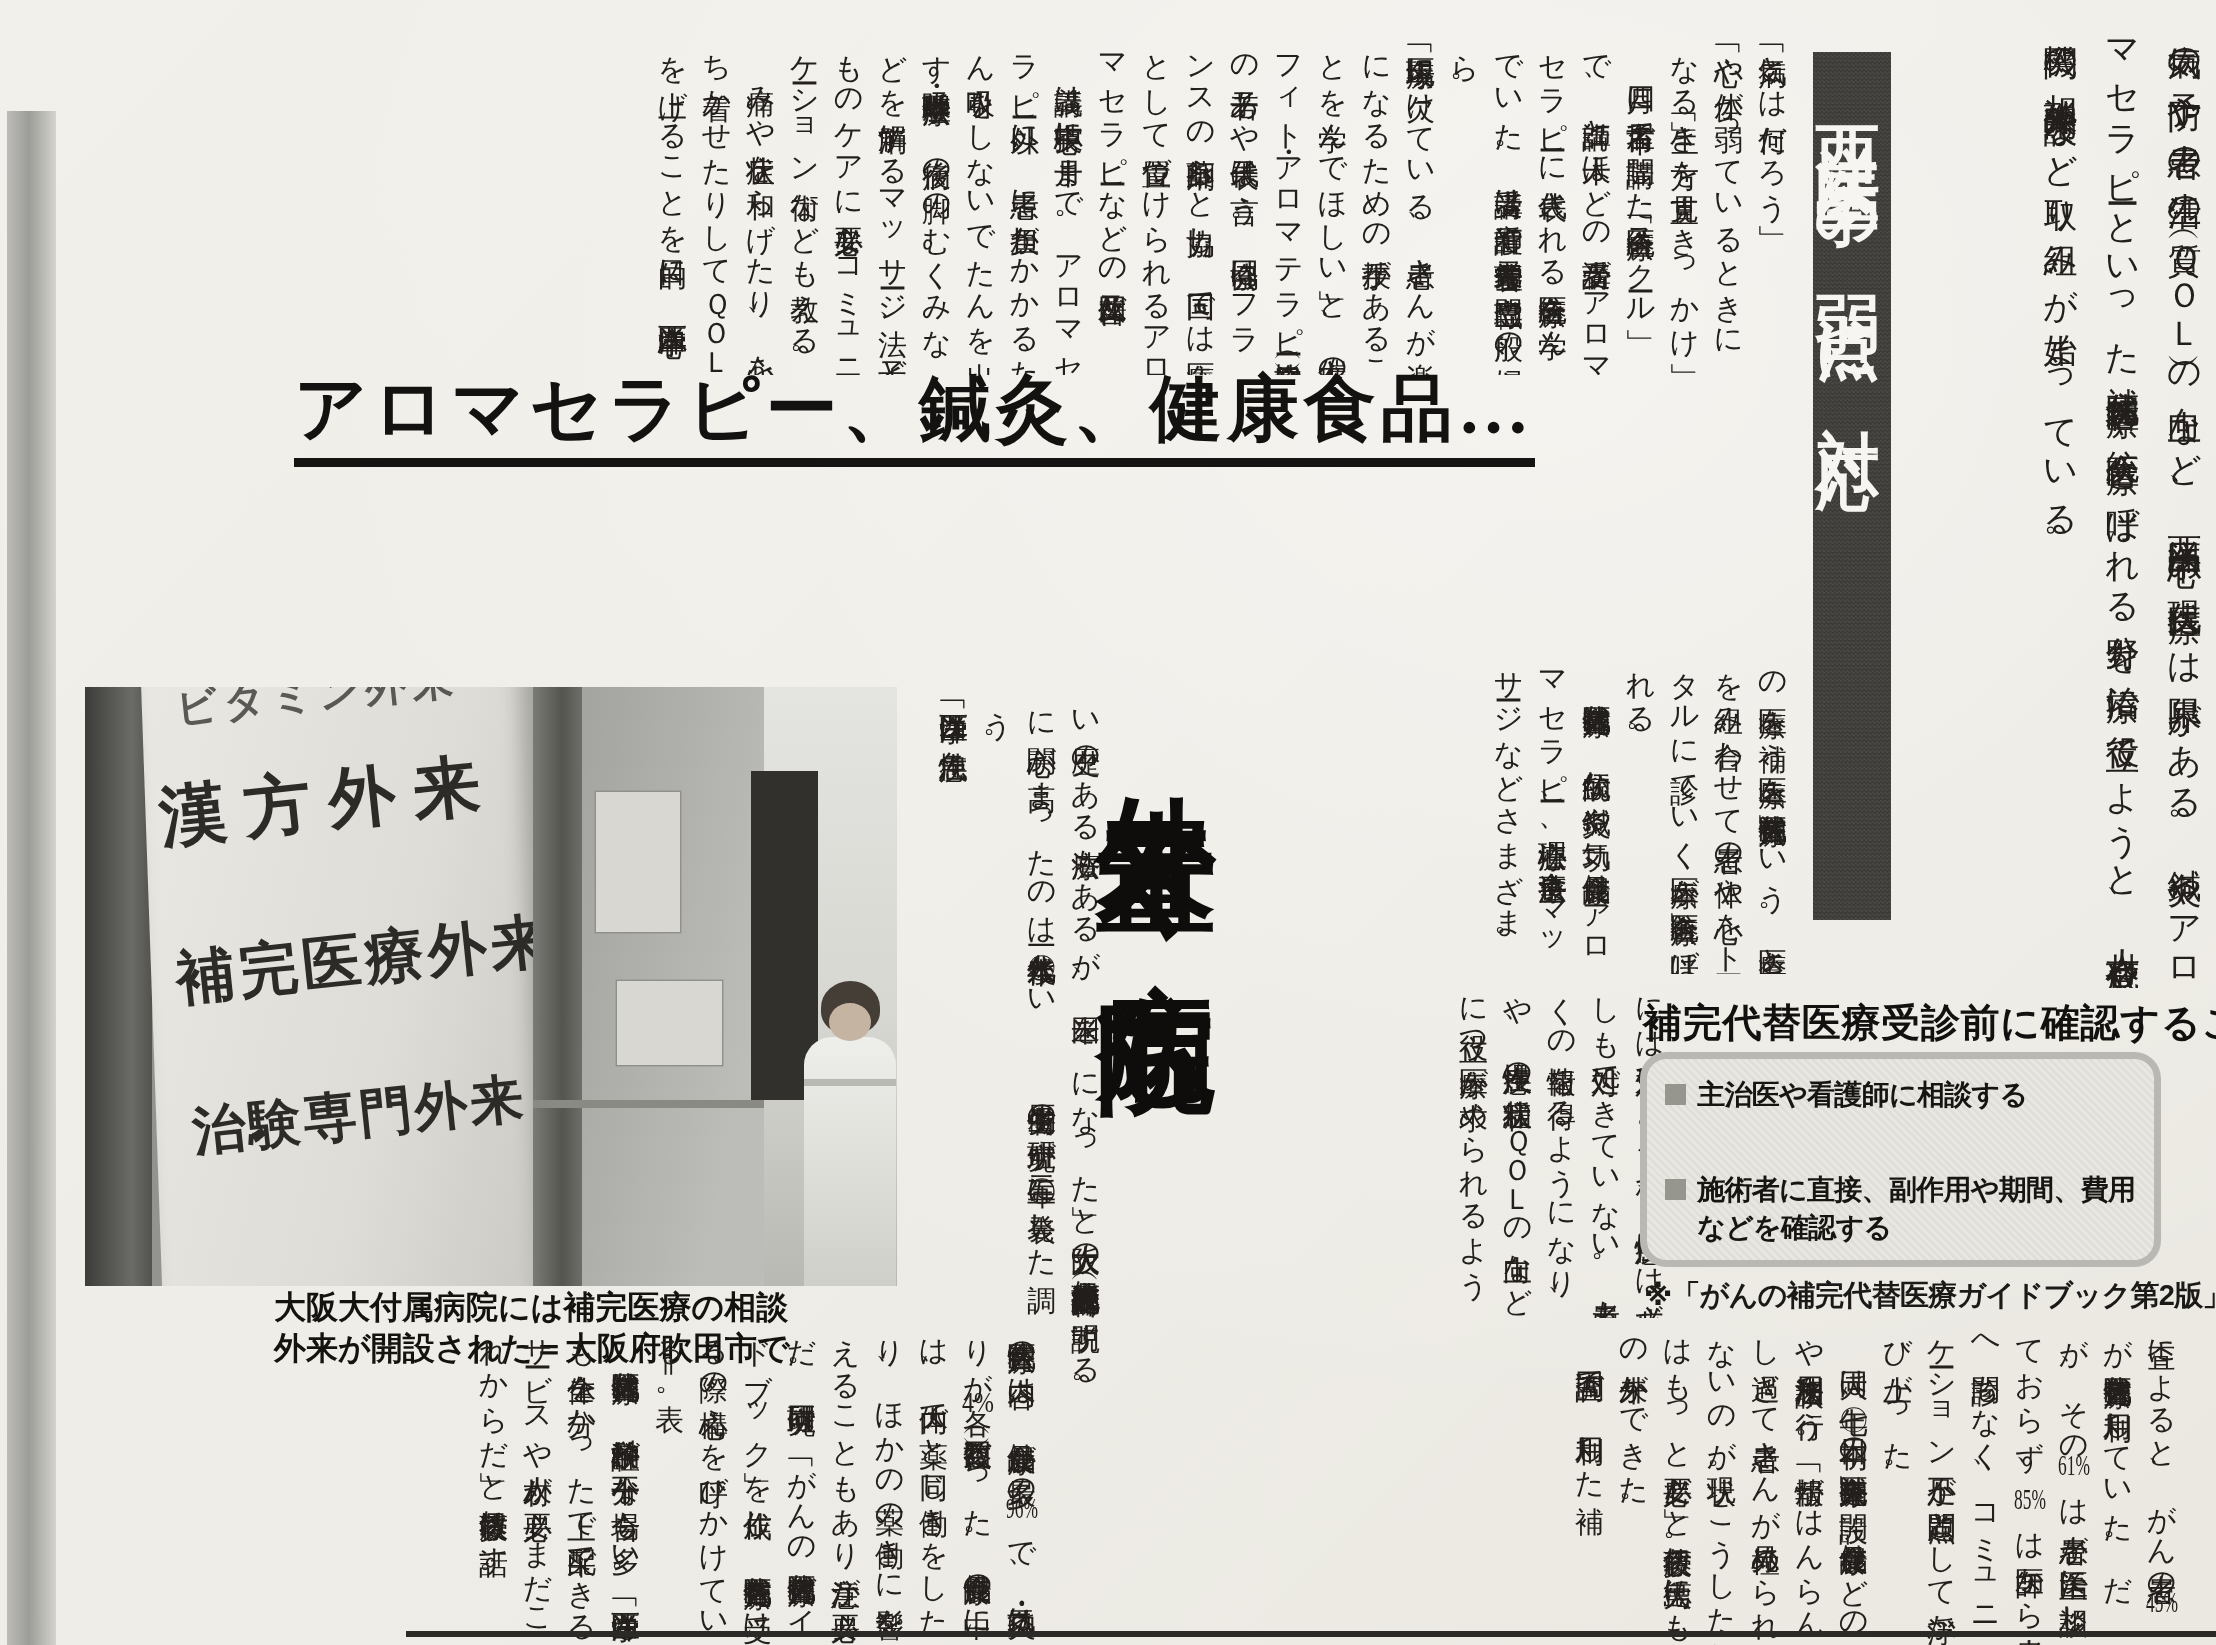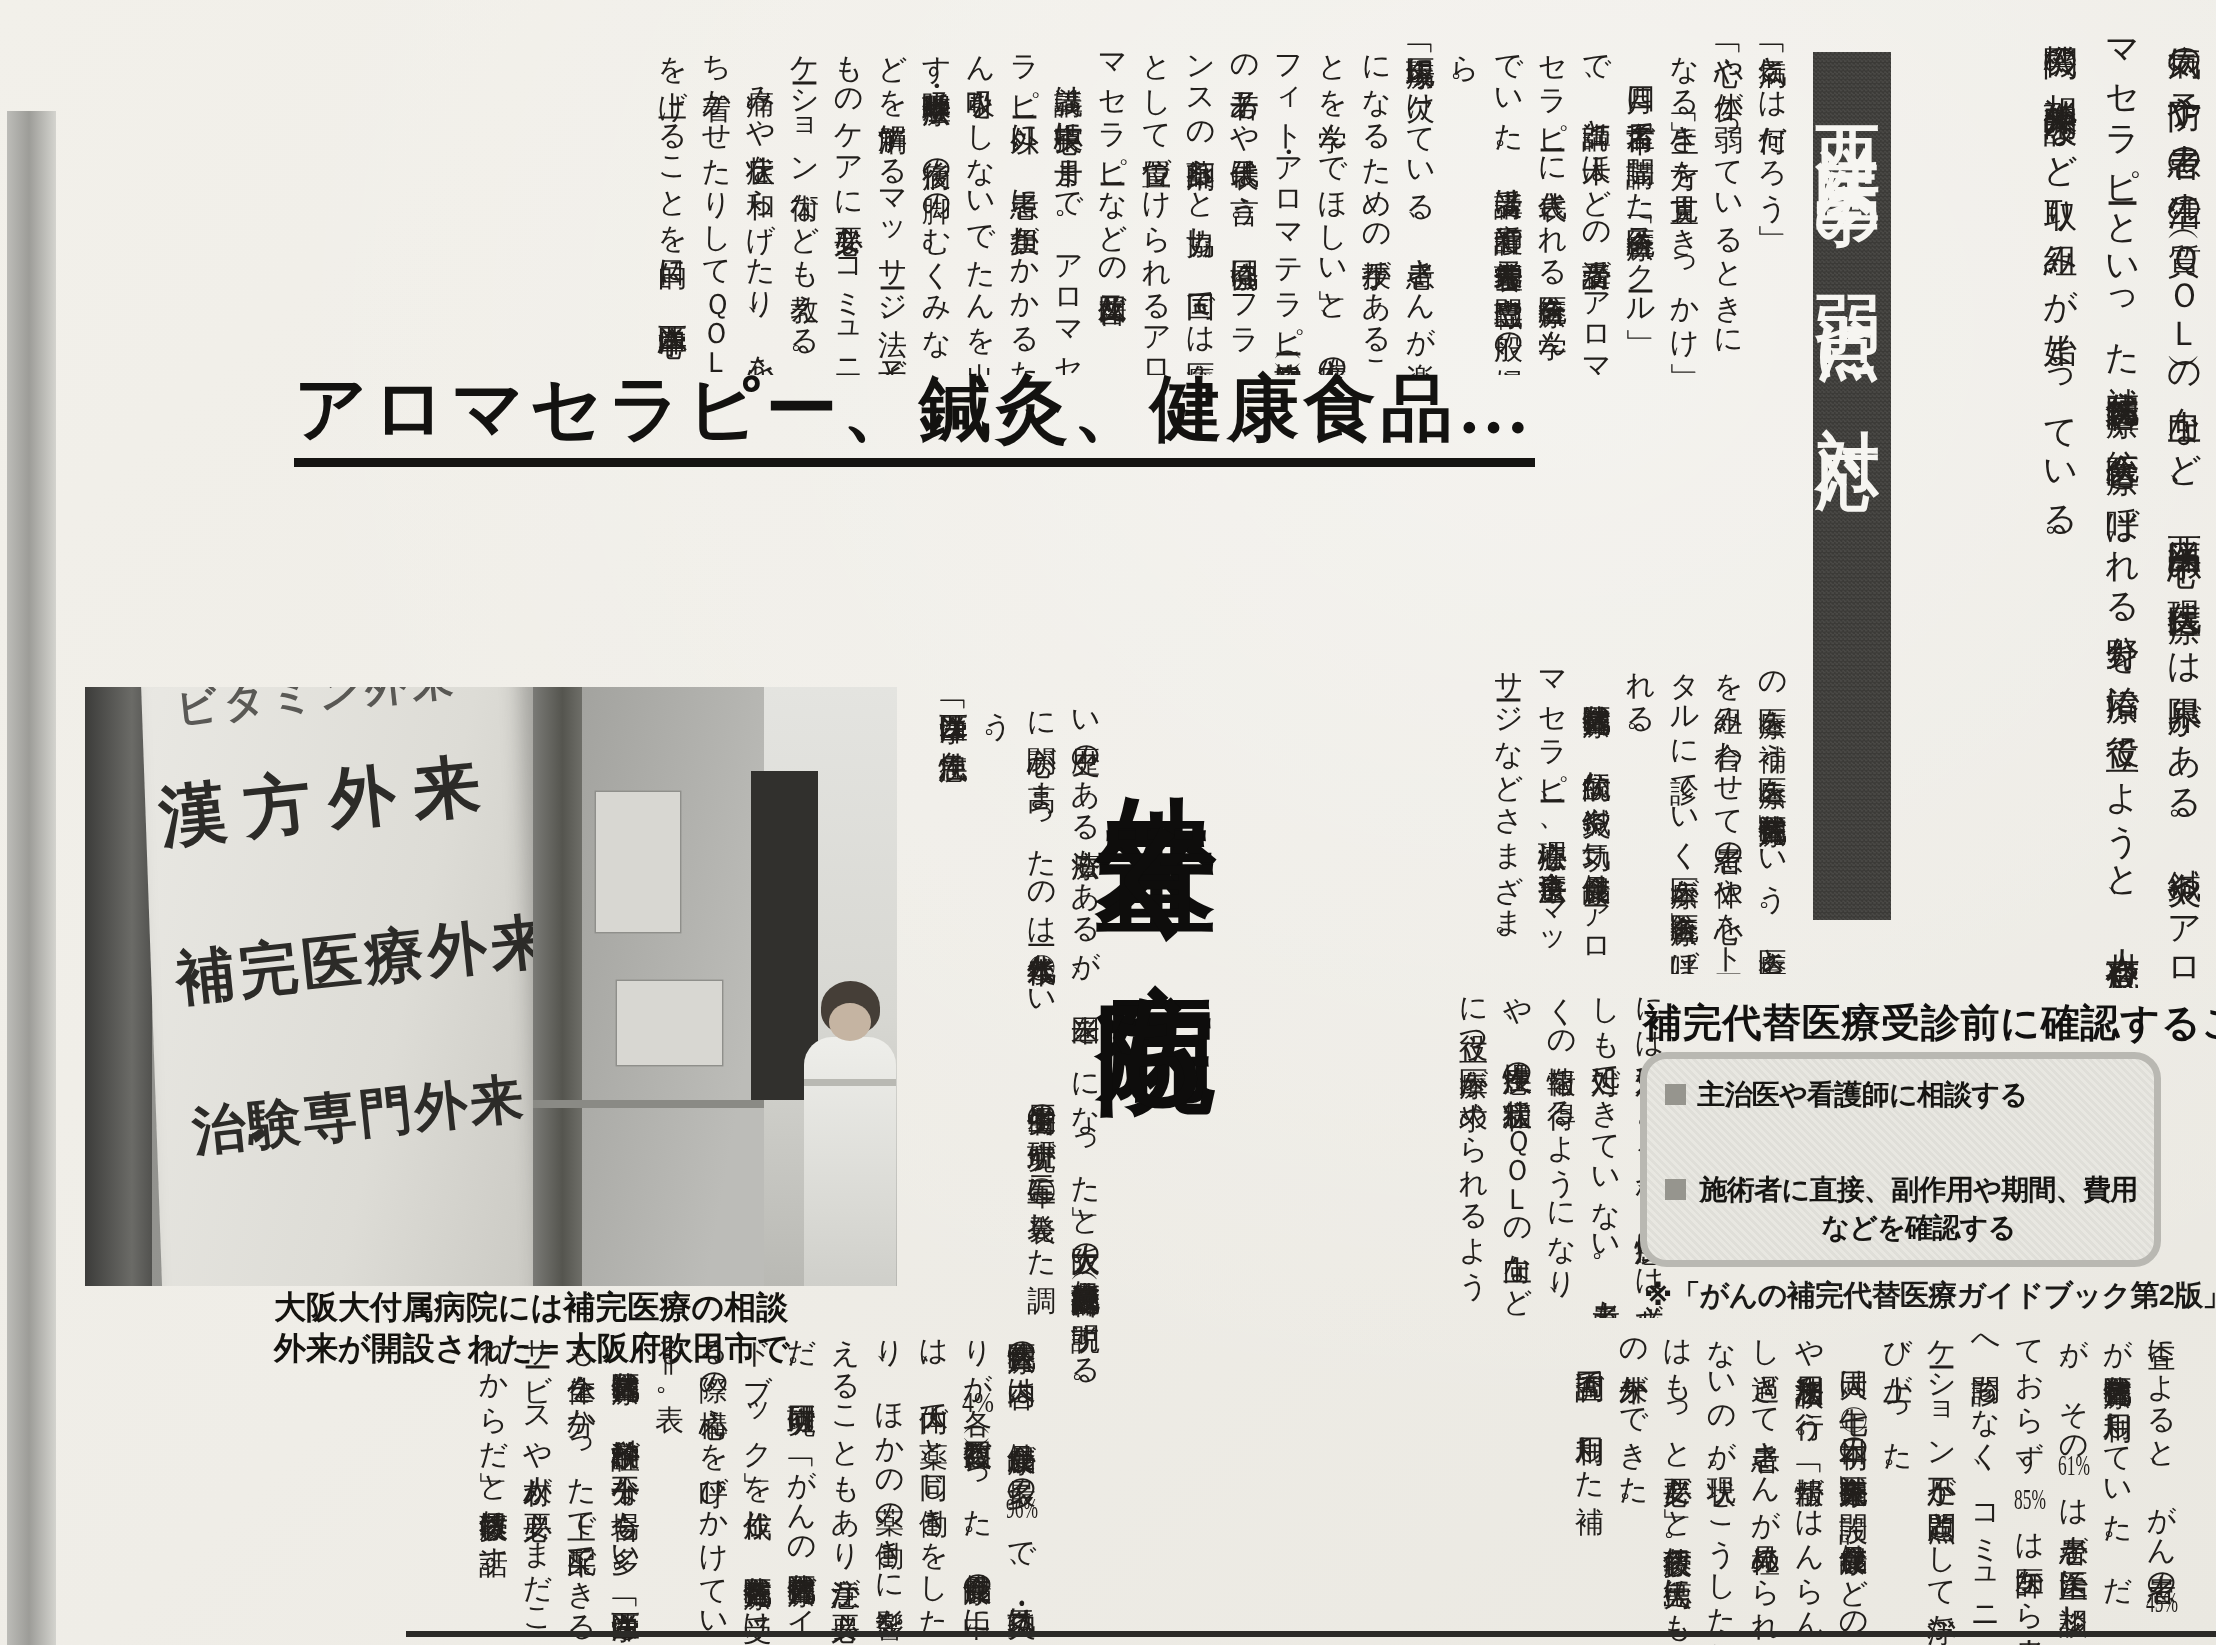--- a/index.html
+++ b/index.html
@@ -79,21 +79,21 @@
     font-size:39px; font-weight:900; letter-spacing:0.7px; color:#121110;
     white-space:nowrap;
   }
   .chk-box{
     left:1640px; top:1052px; width:521px; height:215px; box-sizing:border-box;
     border:7px solid #b9b8b2; border-radius:26.6px;
     background:
       repeating-linear-gradient(45deg, rgba(160,160,154,.12) 0 2.8px, rgba(0,0,0,0) 2.8px 5.6px),
       #e8e7e1;
     padding:17px 14px 12.6px 18px;
-    display:flex; flex-direction:column; justify-content:space-between;text-align:center;
+    display:flex; flex-direction:column; justify-content:space-between;
   }
   .chk-item{ display:flex; align-items:flex-start;
     font-family:"Liberation Sans","DejaVu Sans",sans-serif;
     font-size:28px; font-weight:800; line-height:38px; color:#161512; letter-spacing:-0.7px;}
   .chk-bullet{ width:21px; height:21px; background:#96958e; margin:7.7px 11.2px 0 0; flex-shrink:0;}
   .chk-note{
     left:1644px; top:1276px; width:574px;
     font-family:"Liberation Sans","DejaVu Sans",sans-serif;
     font-size:29px; font-weight:600; color:#1b1a18; letter-spacing:-0.7px; white-space:nowrap;
   }

